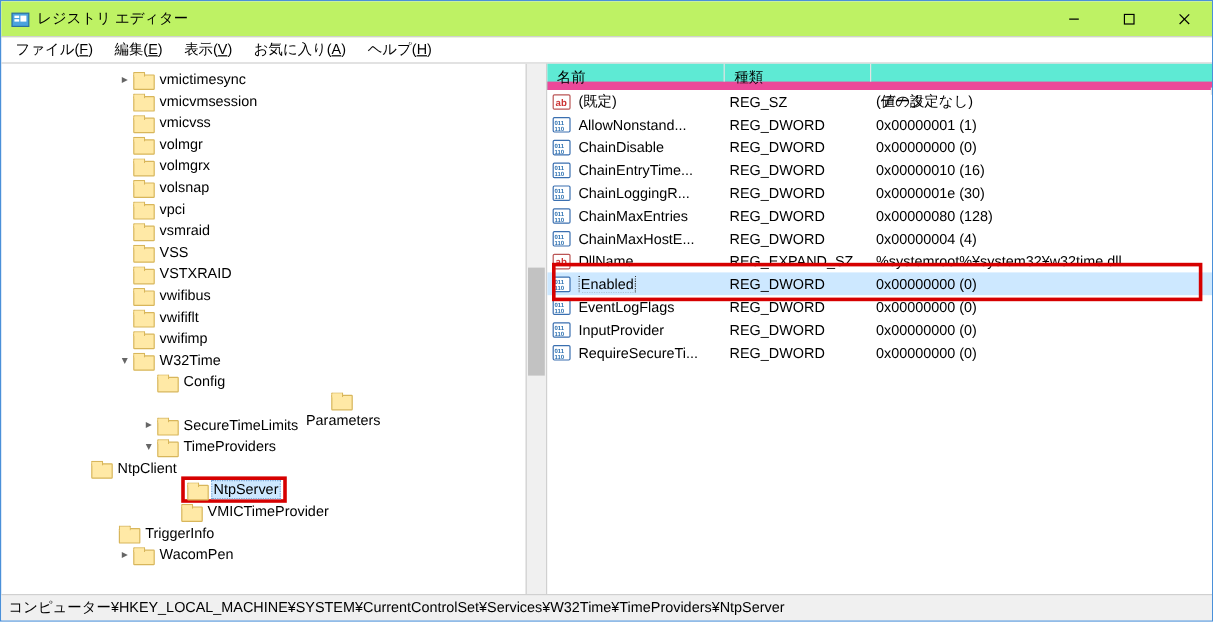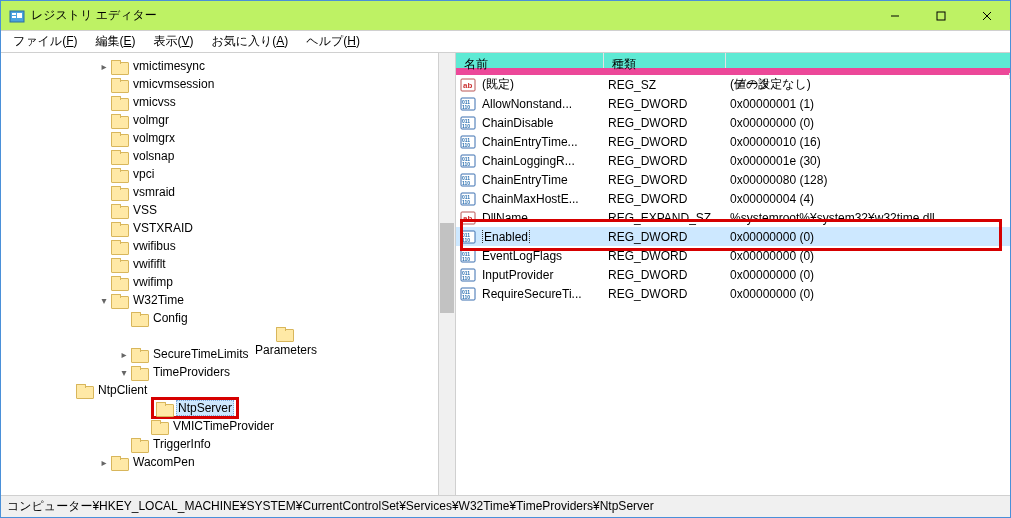--- a/index.html
+++ b/index.html
@@ -185,21 +185,21 @@
           <span class="hlbox">
             <span class="folder"></span>
             <span class="label">NtpServer</span>
           </span>
         </div>
         <div class="trow" style="padding-left: 136px;">
           <span class="twisty"></span>
           <span class="folder"></span>
           <span class="label">VMICTimeProvider</span>
         </div>
-        <div class="trow" style="padding-left: 116px;">
+        <div class="trow" style="padding-left: 84px;">
           <span class="twisty"></span>
           <span class="folder"></span>
           <span class="label">TriggerInfo</span>
         </div>
         <div class="trow" style="padding-left: 96px;">
           <span class="twisty">▸</span>
           <span class="folder"></span>
           <span class="label">WacomPen</span>
         </div>
       </div>
@@ -274,21 +274,21 @@
           <span class="d">0x0000001e (30)</span>
         </div>
         <div class="lrow">
           <span class="icon">
             <svg viewBox="0 0 16 16">
               <rect x="1" y="2" width="14" height="12" rx="1" fill="#fff" stroke="#3a6fb0"></rect>
               <text x="2" y="8" font-size="5" fill="#2a6fb0" font-weight="bold">011</text>
               <text x="2" y="13" font-size="5" fill="#2a6fb0" font-weight="bold">110</text>
             </svg>
           </span>
-          <span class="n">ChainEntryTime</span>
+          <span class="n">ChainMaxEntries</span>
           <span class="t">REG_DWORD</span>
           <span class="d">0x00000080 (128)</span>
         </div>
         <div class="lrow">
           <span class="icon">
             <svg viewBox="0 0 16 16">
               <rect x="1" y="2" width="14" height="12" rx="1" fill="#fff" stroke="#3a6fb0"></rect>
               <text x="2" y="8" font-size="5" fill="#2a6fb0" font-weight="bold">011</text>
               <text x="2" y="13" font-size="5" fill="#2a6fb0" font-weight="bold">110</text>
             </svg>

